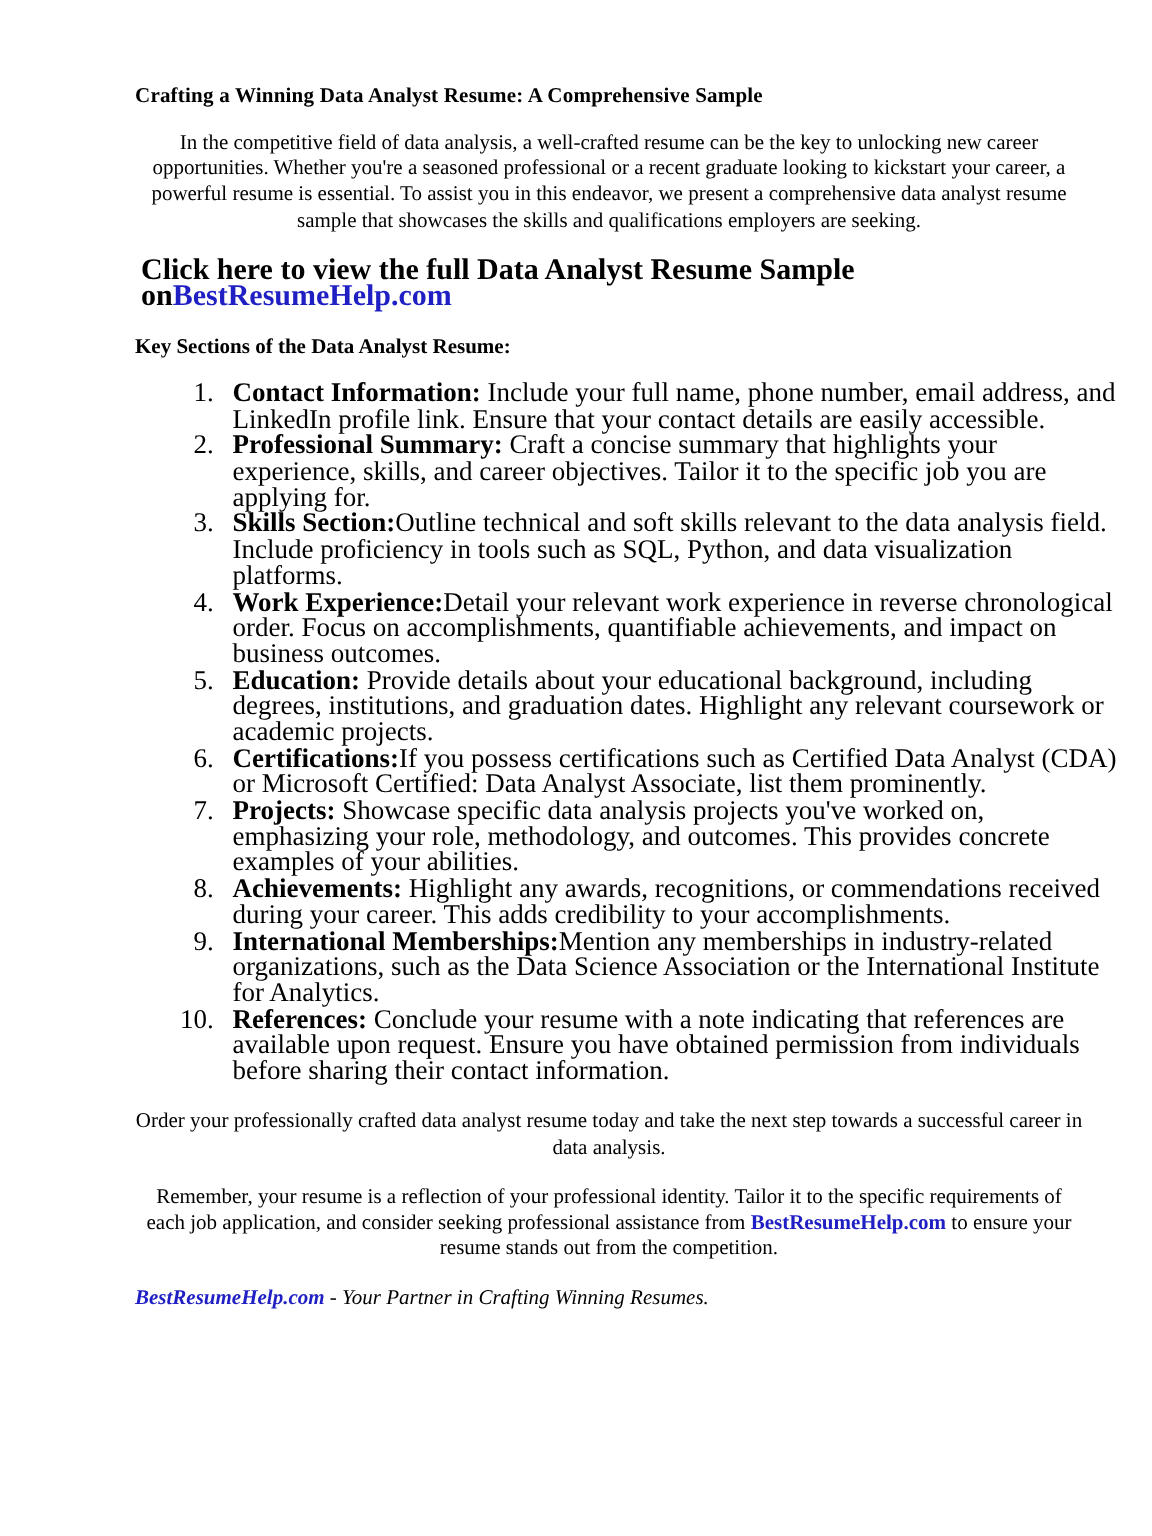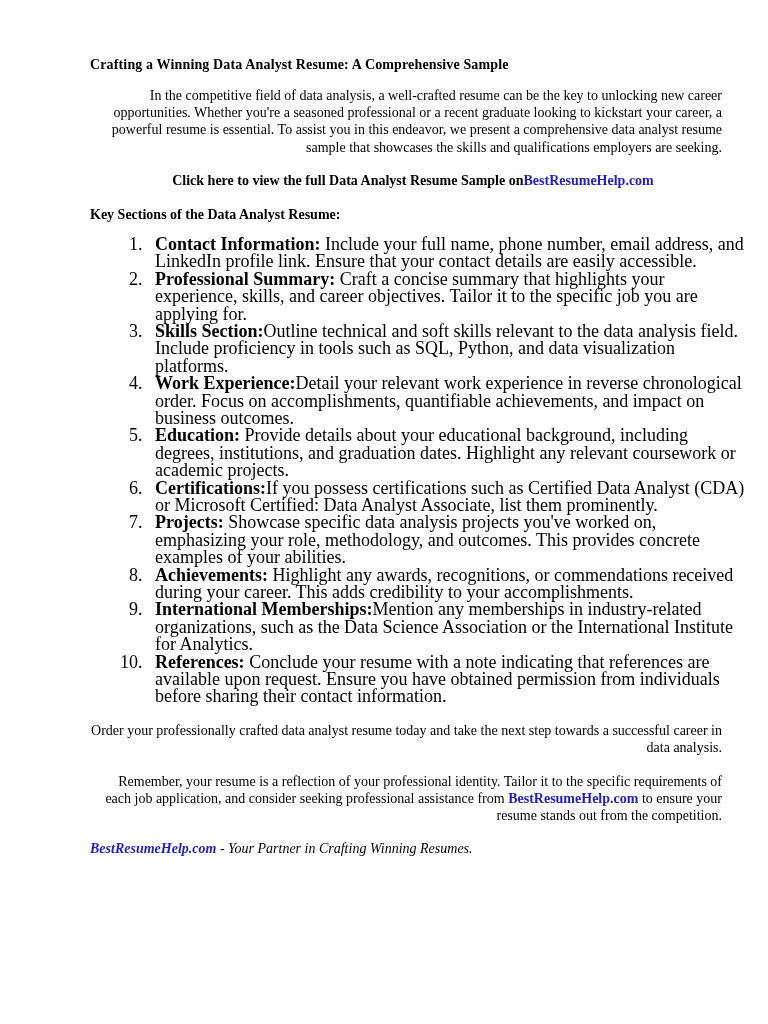--- a/index.html
+++ b/index.html
@@ -28,28 +28,27 @@
     font-weight: bold;
     line-height: 17px;
     margin: 0 0 14px 0;
     letter-spacing: 0.01em;
   }
   p.para {
     font-size: 14px;
     line-height: 17.2px;
     margin: 0 0 16px 0;
     width: 632px;
-    text-align: right;
+    text-align: center;
   }
   .lead-in {
-    font-size: 14px;
+    font-size: 20px;
     font-weight: bold;
     line-height: 17.2px;
-    margin: 0 0 17px 16px;
-    text-align: center;
+    margin: 0 0 17px 4px;
   }
   .section-heading {
     font-size: 14px;
     font-weight: bold;
     line-height: 17.2px;
     margin: 0 0 13px 0;
   }
   ol.sections {
     margin: 0 0 17px 0;
     padding: 0 0 0 57px;

